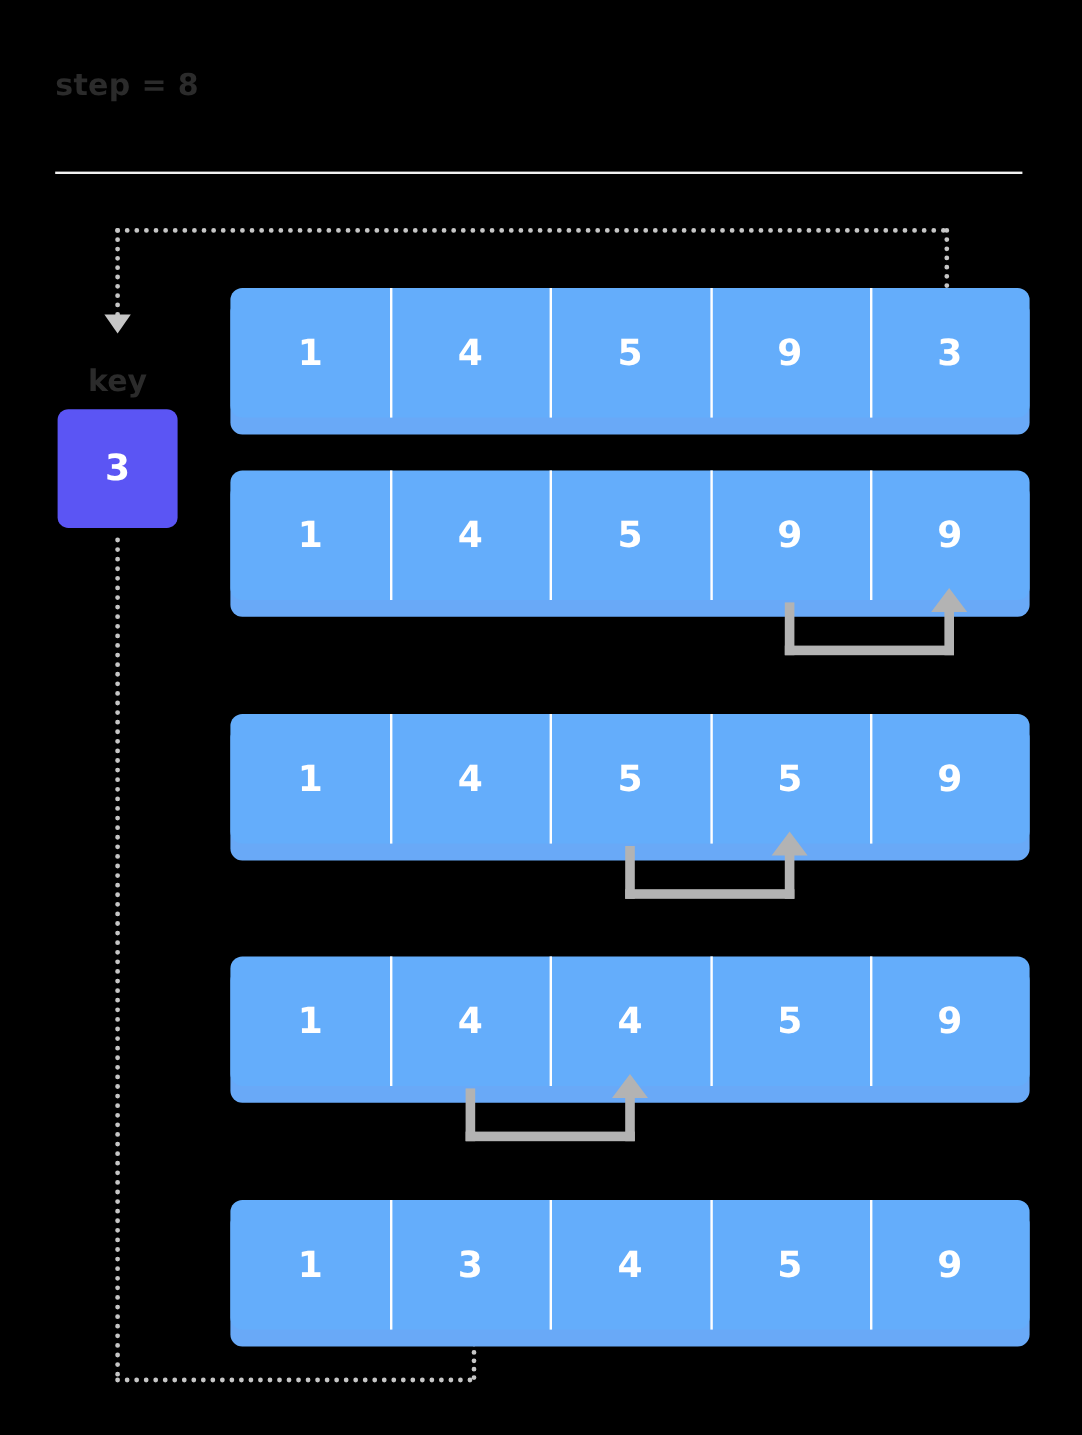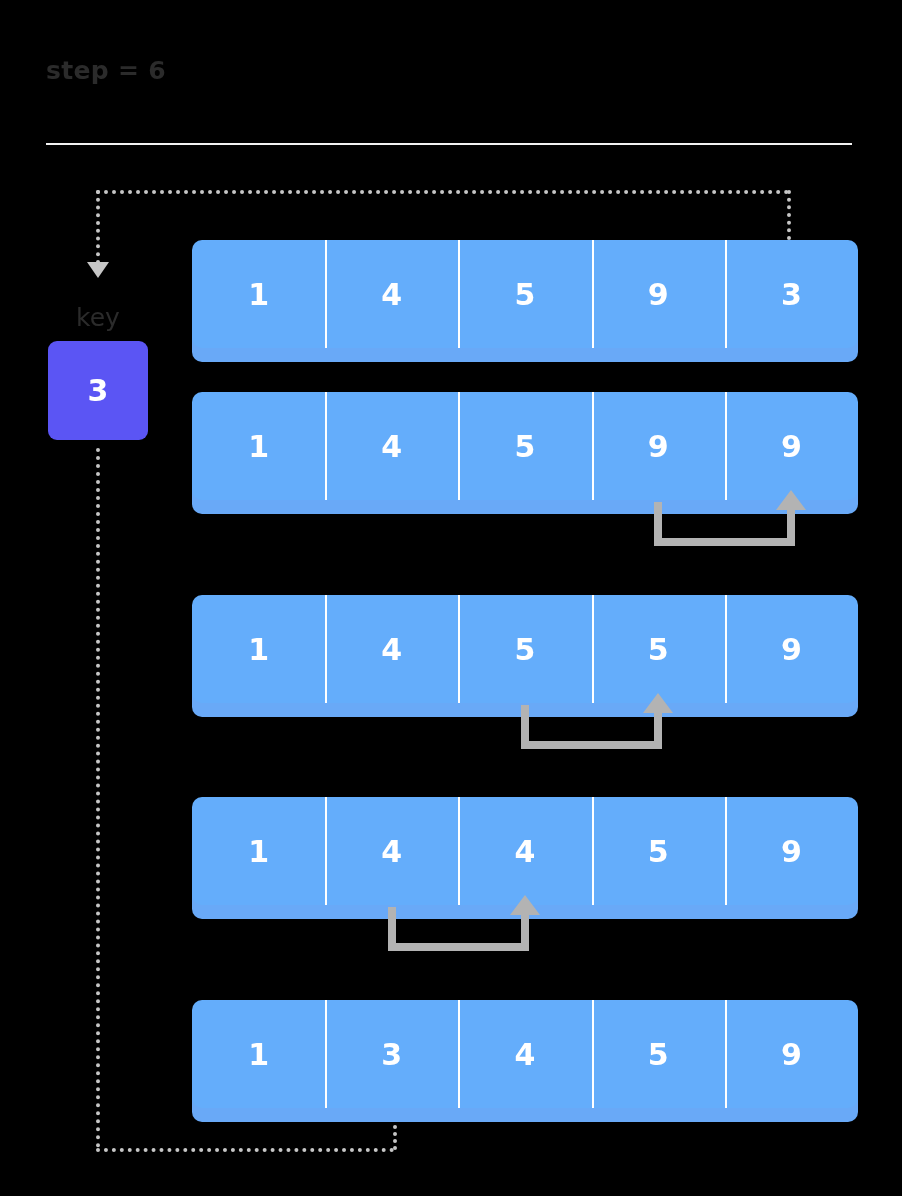--- a/index.html
+++ b/index.html
@@ -28,21 +28,21 @@
     background: #f2f2f2;
   }
 
   
   .key-label {
     position: absolute;
     left: 48px; top: 303px;
     width: 100px;
     text-align: center;
     font-size: 25px;
-    font-weight: normal;
+    font-weight: bold;
     color: #2b2b2b;
   }
   .key-box {
     position: absolute;
     left: 48px; top: 341px;
     width: 100px; height: 99px;
     background: #5b55f4;
     border-radius: 9px;
     display: flex;
     align-items: center;
@@ -127,21 +127,21 @@
     border-left: 13px solid transparent;
     border-right: 13px solid transparent;
     border-bottom: 18px solid #b3b3b3;
   }
 </style>
 </head>
 <body>
 
 <div id="root">
 
-  <div class="step-title">step = 6</div>
+  <div class="step-title">step = 8</div>
   <div class="header-rule"></div>
 
   <div class="key-label">key</div>
   <div class="key-box">3</div>
 
   <div class="dot-v" style="left:787px; top:190px; height:50px;"></div>
   <div class="dot-h" style="left:96px; top:190px; width:693px;"></div>
   <div class="dot-v" style="left:96px; top:190px; height:74px;"></div>
   <div class="dot-arrow-down" style="left:87px; top:262px;"></div>
 

